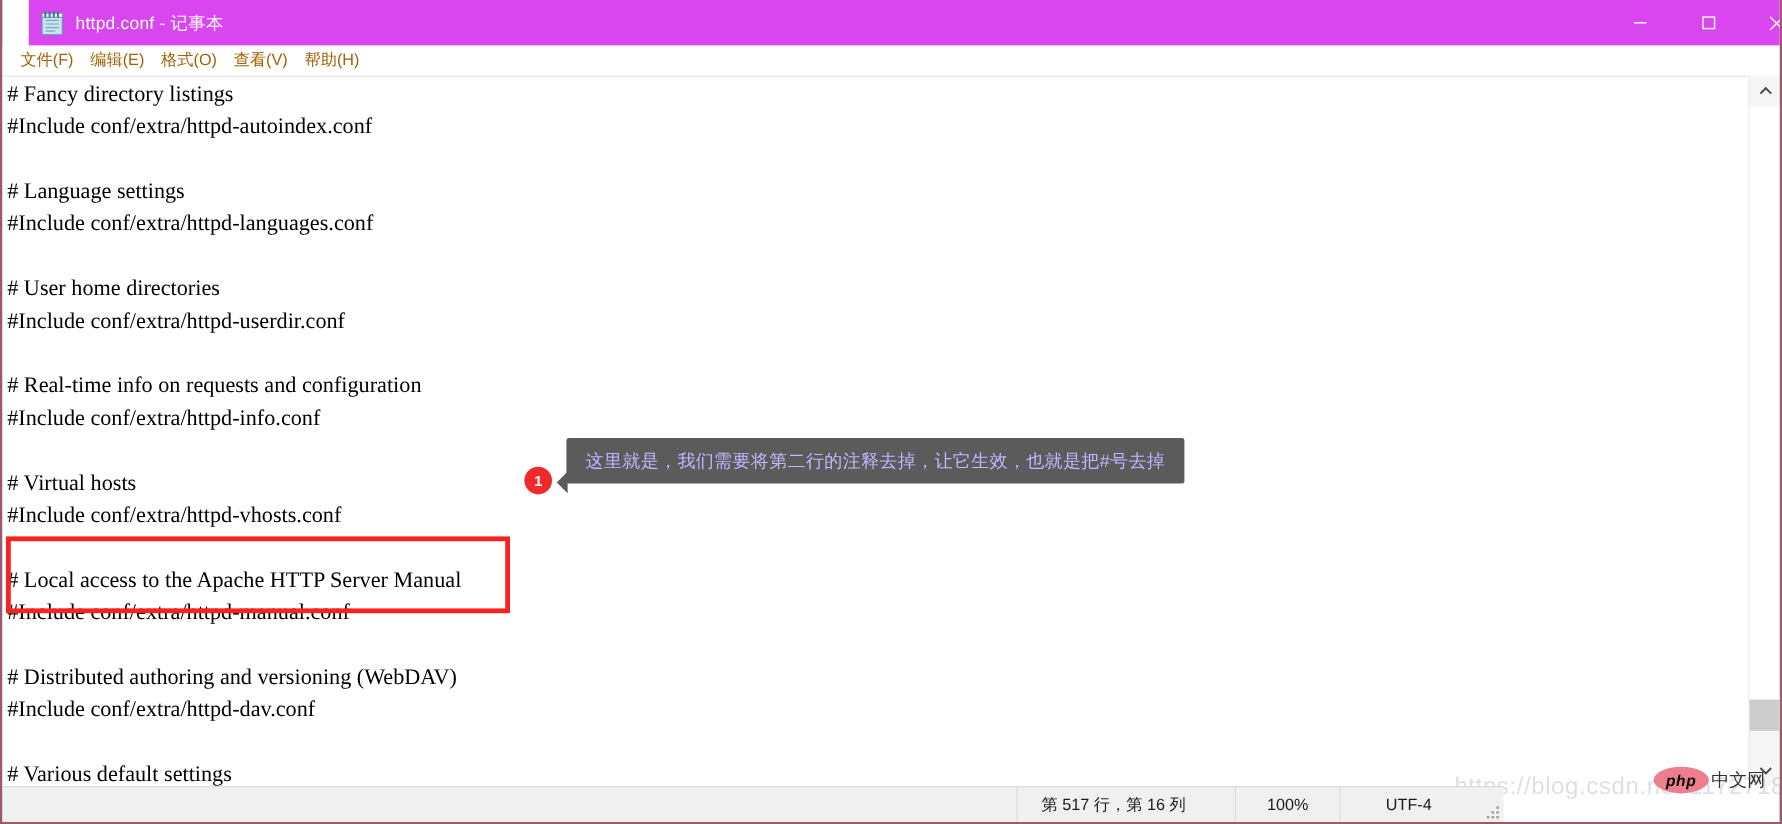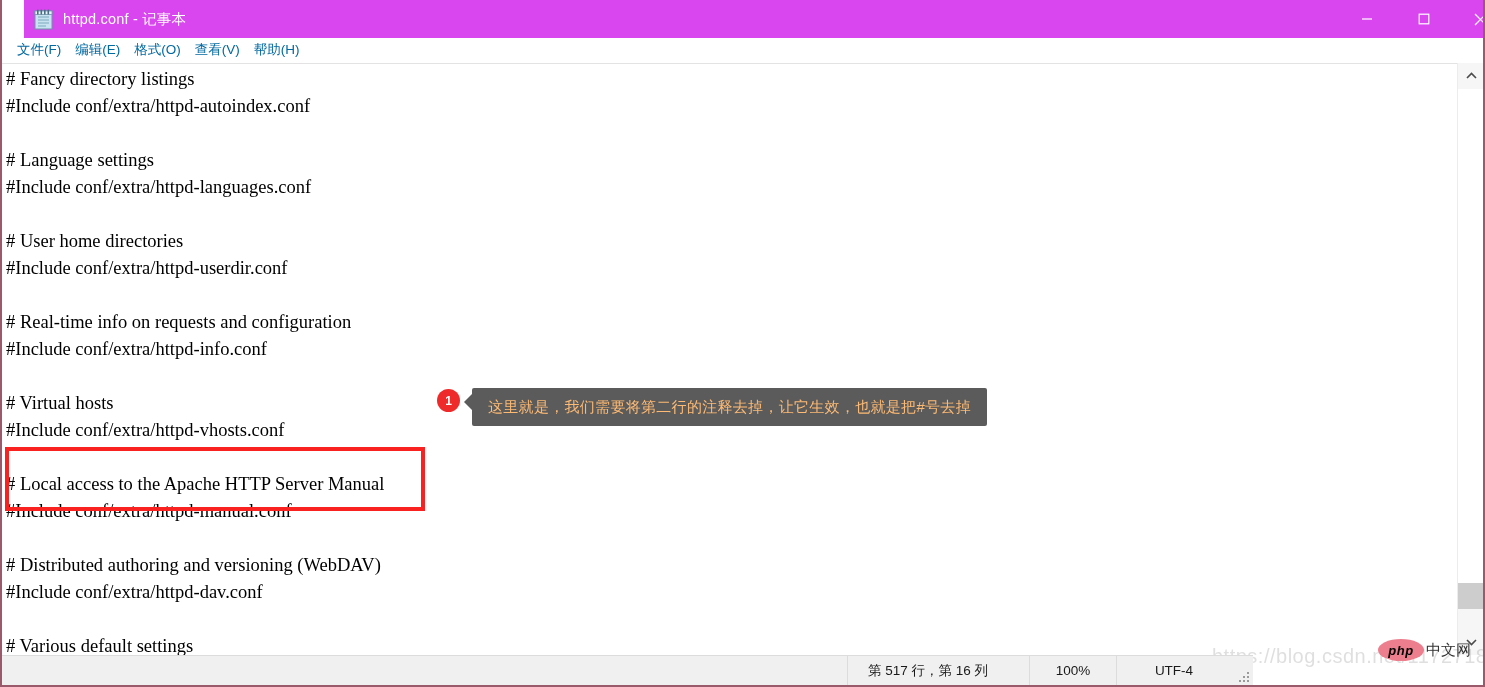--- a/index.html
+++ b/index.html
@@ -70,21 +70,21 @@
     width: 1481px;
     height: 25px;
     background: #ffffff;
     display: flex;
     align-items: center;
     padding-left: 8px;
     box-sizing: border-box;
   }
   .menu-item {
     font-size: 13.5px;
-    color: #0369a1;
+    color: #a16207;
     padding: 2px 7px 3px 7px;
     white-space: nowrap;
     line-height: 1;
   }
 
   
   .textarea {
     position: absolute;
     left: 0;
     top: 63px;
@@ -131,24 +131,24 @@
     color: #ffffff;
     font-size: 12px;
     display: flex;
     align-items: center;
     justify-content: center;
     font-weight: bold;
   }
   .tooltip {
     position: absolute;
     left: 470px;
-    top: 388px;
+    top: 365px;
     height: 38px;
     background: #5b5b5b;
-    color: #fdba74;
+    color: #c4b5fd;
     display: flex;
     align-items: center;
     padding: 0 16px;
     font-size: 15px;
     border-radius: 2px;
     white-space: nowrap;
     letter-spacing: 0.3px;
   }
   .tooltip-arrow {
     position: absolute;

